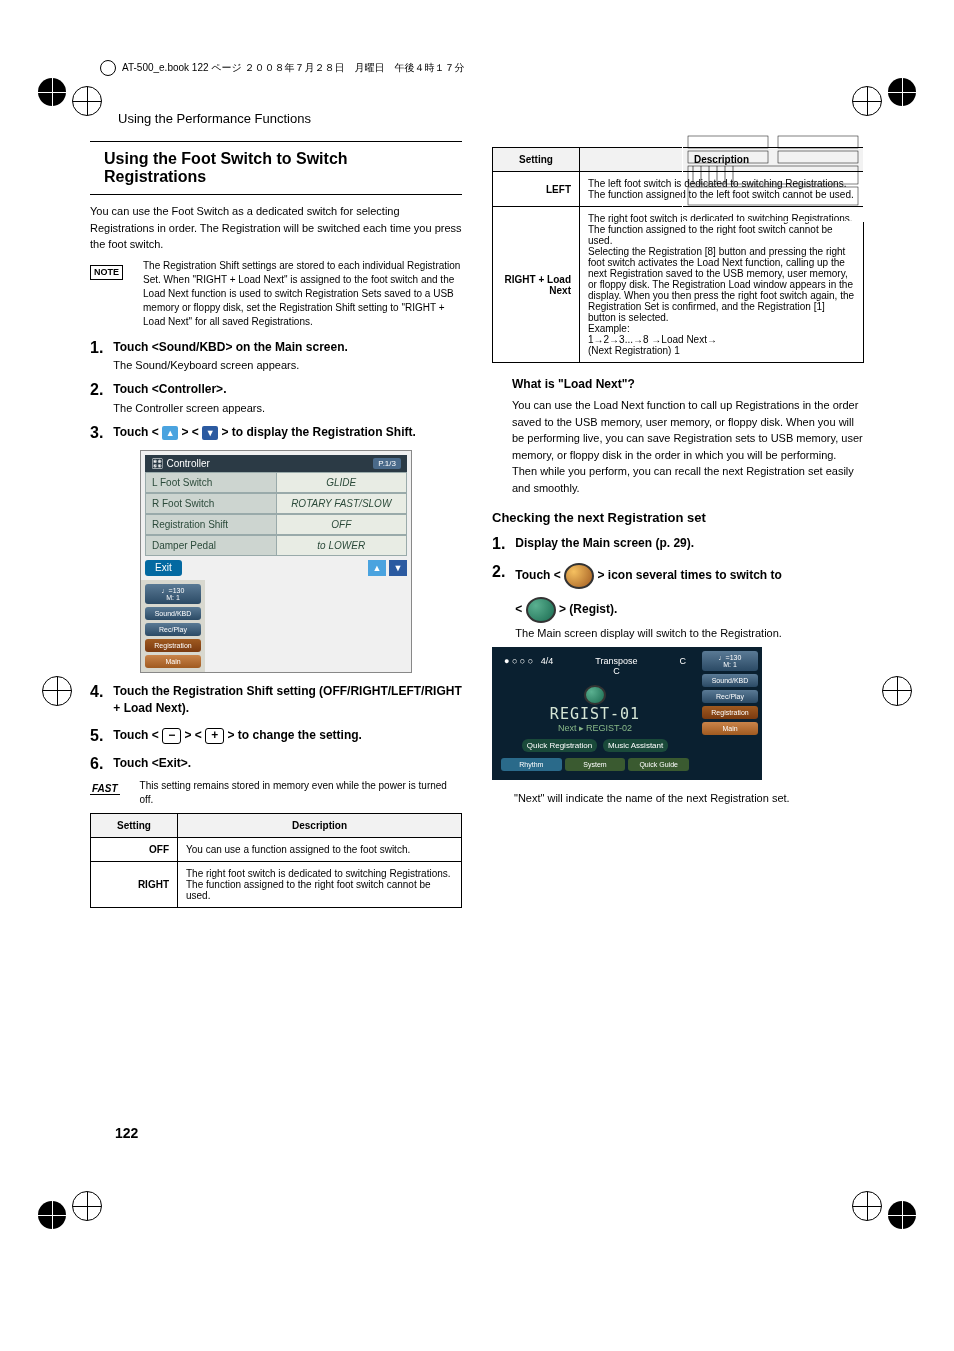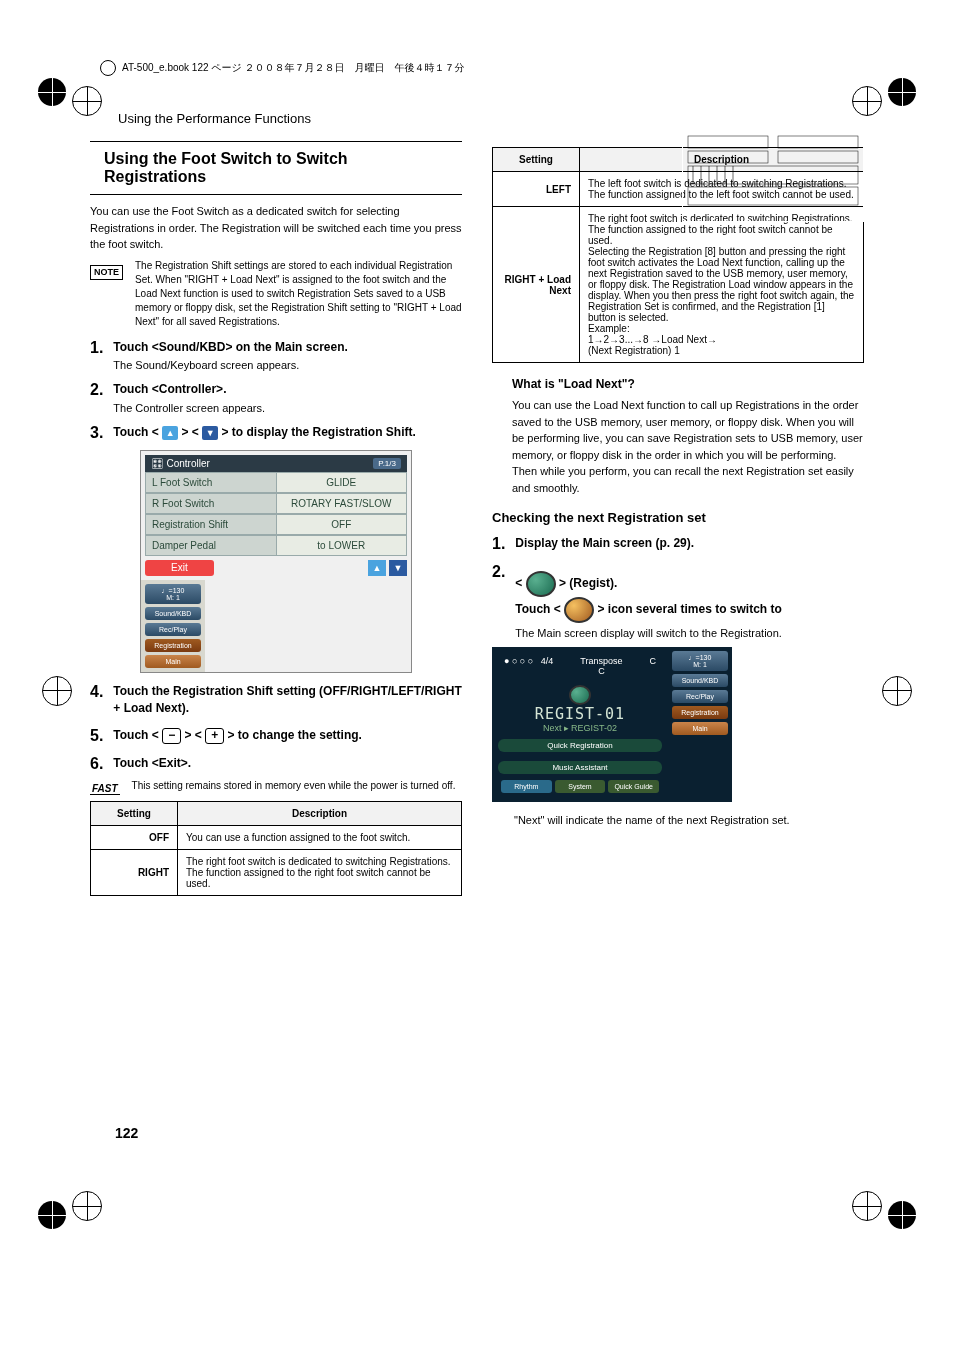--- a/index.html
+++ b/index.html
@@ -72,21 +72,21 @@
     font-size: 16px;
     font-weight: bold;
     margin-bottom: 8px;
   }
   .body-text {
     font-size: 11px;
     line-height: 1.5;
   }
   .note-row {
     display: flex;
-    gap: 12px;
+    gap: 20px;
     margin: 6px 0;
   }
   .note-label {
     border: 1px solid #000;
     font-size: 9px;
     font-weight: bold;
     padding: 1px 3px;
     height: 11px;
     margin-top: 6px;
     flex-shrink: 0;
@@ -198,34 +198,34 @@
     background:#cdd5d0;
   }
   .cm-row > div {
     padding:4px 6px;
     flex:1;
     border-right:1px solid #9aa;
     color:#2b4a3a;
     font-size:10px;
     white-space:nowrap;
   }
-  .cm-row > div:last-child { border-right:none; text-align:center; background:#e8ece4;}
+  .cm-row > div:last-child { border-right:none; text-align:center; background:#e8ece4;font-style:italic;}
   .cm-side-btn {
     background: linear-gradient(#5a7a95,#2b4a65);
     color:#fff;
     font-size:7px;
     text-align:center;
     padding:3px 2px;
     border-radius:3px;
   }
   .cm-side-btn.main { background: linear-gradient(#c9844a,#a05a20); }
   .cm-side-btn.reg { background: linear-gradient(#a05a20,#7a3a10); }
   .cm-exit {
-    background:#ef4444; color:#fff;
-    padding:2px 26px;
+    background:#0369a1; color:#fff;
+    padding:2px 10px;
     border-radius:3px;
     font-size:10px;
   }
   .cm-arrows {
     display:flex; gap:3px;
   }
   .cm-arrows span {
     width:18px;height:16px;
     display:inline-flex;
     align-items:center;justify-content:center;
@@ -280,21 +280,21 @@
   .page-num {
     position: absolute;
     bottom: 210px;
     left: 115px;
     font-size: 14px;
     font-weight: bold;
   }
 
   
   .main-mock {
-    width: 240px;
+    width: 270px;
     margin: 8px 0 8px 0px;
     background:#0a2030;
     font-size:9px;
     color:#fff;
   }
   .mm-top {
     display:flex;
     justify-content:space-between;
     padding:3px 6px;
     font-size:9px;
@@ -555,45 +555,45 @@
       <div class="step">
         <div class="step-num">1.</div>
         <div class="step-body">
             <div class="step-title">Display the Main screen (p. 29).</div>
           </div>
       </div>
 
       <div class="step">
         <div class="step-num">2.</div>
         <div class="step-body">
+          <div class="step-title">
+            <span>Touch &lt; </span><span class="circle-icon"></span><span> &gt; icon several times to switch to</span>
+          </div>
           <div class="step-title" style="margin-top:8px;">
             <span>&lt; </span><span class="circle-icon green"></span><span> &gt; (Regist).</span>
-          </div>
-          <div class="step-title">
-            <span>Touch &lt; </span><span class="circle-icon"></span><span> &gt; icon several times to switch to</span>
           </div>
           <div class="step-desc">The Main screen display will switch to the Registration.</div>
         </div>
       </div>
 
       <div class="main-mock">
         <div class="mm-body">
           <div class="mm-center">
             <div class="mm-top">
               <span>● ○ ○ ○ &nbsp; <span>4/4</span></span>
               <span style="white-space:pre-line">Transpose
 C</span>
               <span>C</span>
             </div>
             <div style="margin-top:6px;">
               <span class="circle-icon green" style="width:18px;height:16px;"></span>
             </div>
             <div class="regist">REGIST-01</div>
             <div class="next">Next ▸ REGIST-02</div>
-            <div style="display:flex;gap:6px;justify-content:center;margin-top:6px;flex-direction:column;">
+            <div style="display:flex;gap:6px;justify-content:center;margin-top:6px;">
               <div class="badge">Quick Registration</div>
               <div class="badge">Music Assistant</div>
             </div>
             <div class="mm-btns">
               <div style="background:#2a6a8a">Rhythm</div>
               <div style="background:#3a5a30">System</div>
               <div style="background:#3a5a30">Quick Guide</div>
             </div>
           </div>
           <div class="mm-right">

